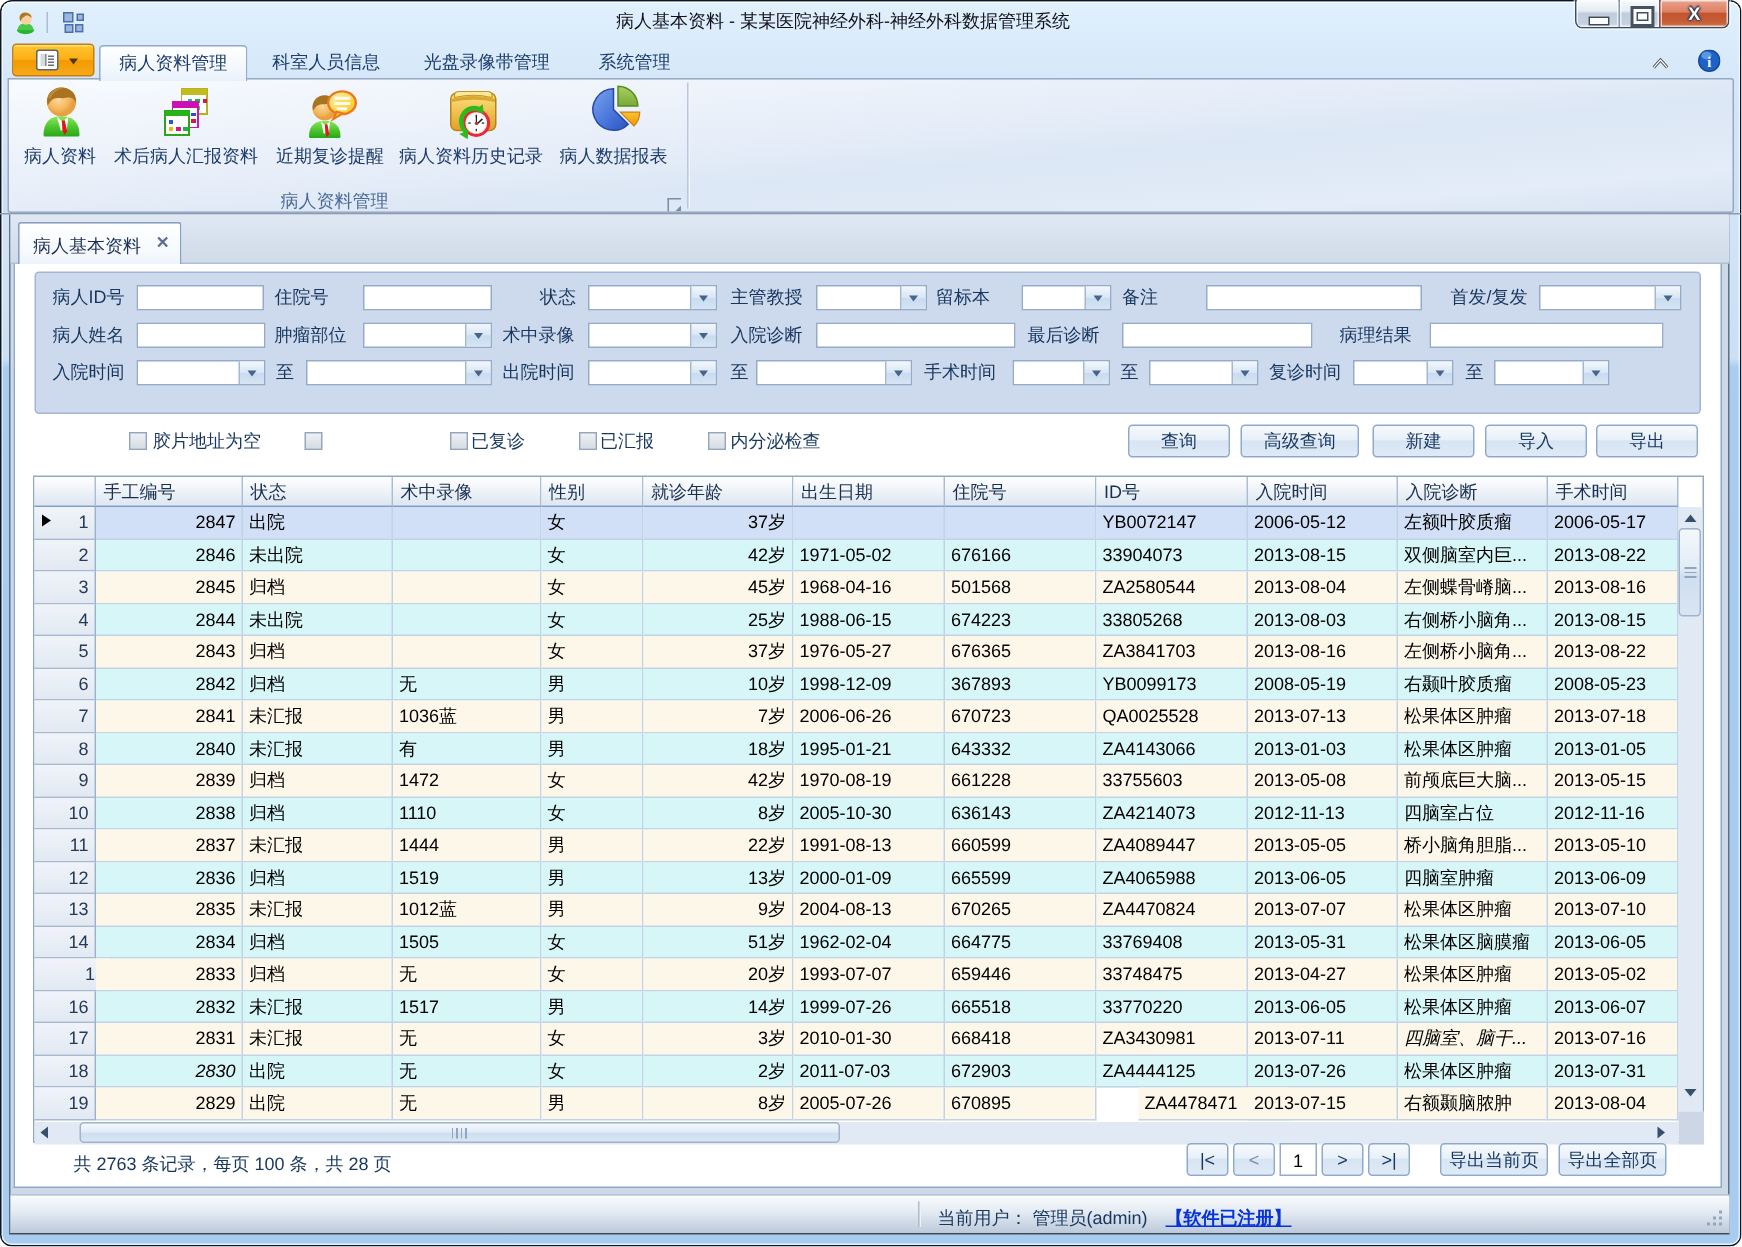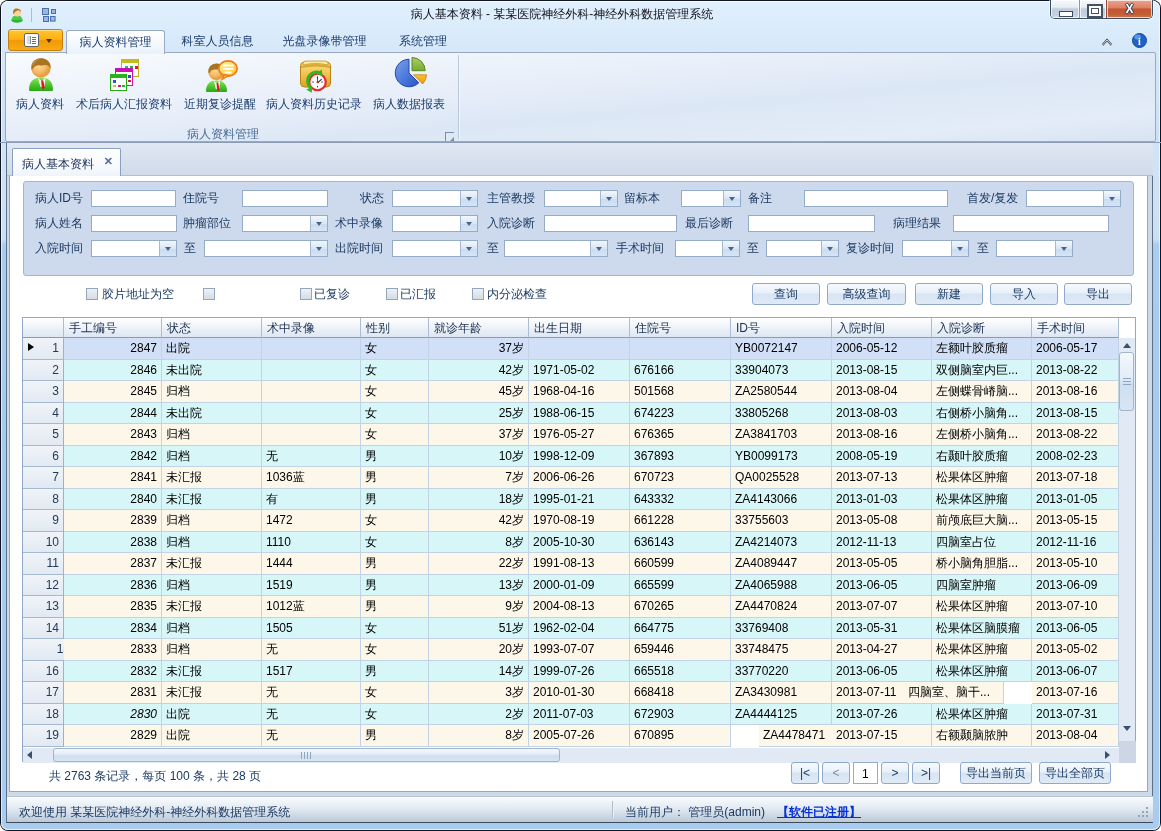--- a/index.html
+++ b/index.html
@@ -413,21 +413,21 @@
         <div class="gcell num" style="left:41px;width:98px;">2842</div>
         <div class="gcell " style="left:139px;width:100px;">归档</div>
         <div class="gcell " style="left:239px;width:99px;">无</div>
         <div class="gcell " style="left:338px;width:68px;">男</div>
         <div class="gcell num" style="left:406px;width:100px;">10岁</div>
         <div class="gcell " style="left:506px;width:101px;">1998-12-09</div>
         <div class="gcell " style="left:607px;width:101px;">367893</div>
         <div class="gcell " style="left:708px;width:101px;">YB0099173</div>
         <div class="gcell " style="left:809px;width:100px;">2008-05-19</div>
         <div class="gcell " style="left:909px;width:100px;">右颞叶胶质瘤</div>
-        <div class="gcell " style="left:1009px;width:87px;">2008-02-23</div>
+        <div class="gcell " style="left:1009px;width:87px;">2008-05-23</div>
       </div>
       <div class="grow cr" style="top:149.0px;">
         <div class="gcell rowind" style="left:0px;width:41px;">7</div>
         <div class="gcell num" style="left:41px;width:98px;">2841</div>
         <div class="gcell " style="left:139px;width:100px;">未汇报</div>
         <div class="gcell " style="left:239px;width:99px;">1036蓝</div>
         <div class="gcell " style="left:338px;width:68px;">男</div>
         <div class="gcell num" style="left:406px;width:100px;">7岁</div>
         <div class="gcell " style="left:506px;width:101px;">2006-06-26</div>
         <div class="gcell " style="left:607px;width:101px;">670723</div>
@@ -566,21 +566,21 @@
         <div class="gcell rowind" style="left:0px;width:41px;">17</div>
         <div class="gcell num" style="left:41px;width:98px;">2831</div>
         <div class="gcell " style="left:139px;width:100px;">未汇报</div>
         <div class="gcell " style="left:239px;width:99px;">无</div>
         <div class="gcell " style="left:338px;width:68px;">女</div>
         <div class="gcell num" style="left:406px;width:100px;">3岁</div>
         <div class="gcell " style="left:506px;width:101px;">2010-01-30</div>
         <div class="gcell " style="left:607px;width:101px;">668418</div>
         <div class="gcell " style="left:708px;width:101px;">ZA3430981</div>
         <div class="gcell " style="left:809px;width:100px;">2013-07-11</div>
-        <div class="gcell " style="left:881px;width:100px;">四脑室、脑干...</div>
+        <div class="gcell " style="left:909px;width:100px;font-style:italic;">四脑室、脑干...</div>
         <div class="gcell " style="left:1009px;width:87px;">2013-07-16</div>
       </div>
       <div class="grow cy" style="top:385.5px;">
         <div class="gcell rowind" style="left:0px;width:41px;">18</div>
         <div class="gcell num" style="left:41px;width:98px;font-style:italic;">2830</div>
         <div class="gcell " style="left:139px;width:100px;">出院</div>
         <div class="gcell " style="left:239px;width:99px;">无</div>
         <div class="gcell " style="left:338px;width:68px;">女</div>
         <div class="gcell num" style="left:406px;width:100px;">2岁</div>
         <div class="gcell " style="left:506px;width:101px;">2011-07-03</div>
@@ -620,16 +620,15 @@
     <div class="pbtn" style="left:781px;top:586px;width:28px;">|&lt;</div>
     <div class="pbtn" style="left:812px;top:586px;width:28px;color:#7a8da6;">&lt;</div>
     <div class="pbtn" style="left:871px;top:586px;width:28px;">&gt;</div>
     <div class="pbtn" style="left:902px;top:586px;width:28px;">&gt;|</div>
     <div class="inp" style="left:843px;top:586px;width:25px;height:22px;line-height:22px;padding-left:8px;">1</div>
     <div class="pbtn" style="left:950px;top:586px;width:72px;">导出当前页</div>
     <div class="pbtn" style="left:1029px;top:586px;width:72px;">导出全部页</div>
   </div>
 <div class="abs" id="status">
     <div id="statussep"></div>
-    <span style="position:absolute;left:12px;top:7px;">欢迎使用 某某医院神经外科-神经外科数据管理系统</span>
     <span style="position:absolute;left:618px;top:7px;">当前用户： 管理员(admin)</span>
     <span style="position:absolute;left:770px;top:7px;color:#0633d8;font-weight:bold;text-decoration:underline;">【软件已注册】</span>
     <span style="position:absolute;right:5px;bottom:5px;width:2px;height:2px;background:#96a5b9;box-shadow:0 -8px 0 #96a5b9,-4px -4px 0 #96a5b9,0 -4px 0 #96a5b9,-8px 0 0 #96a5b9,-4px 0 0 #96a5b9;"></span>
   </div>
 </body></html>

